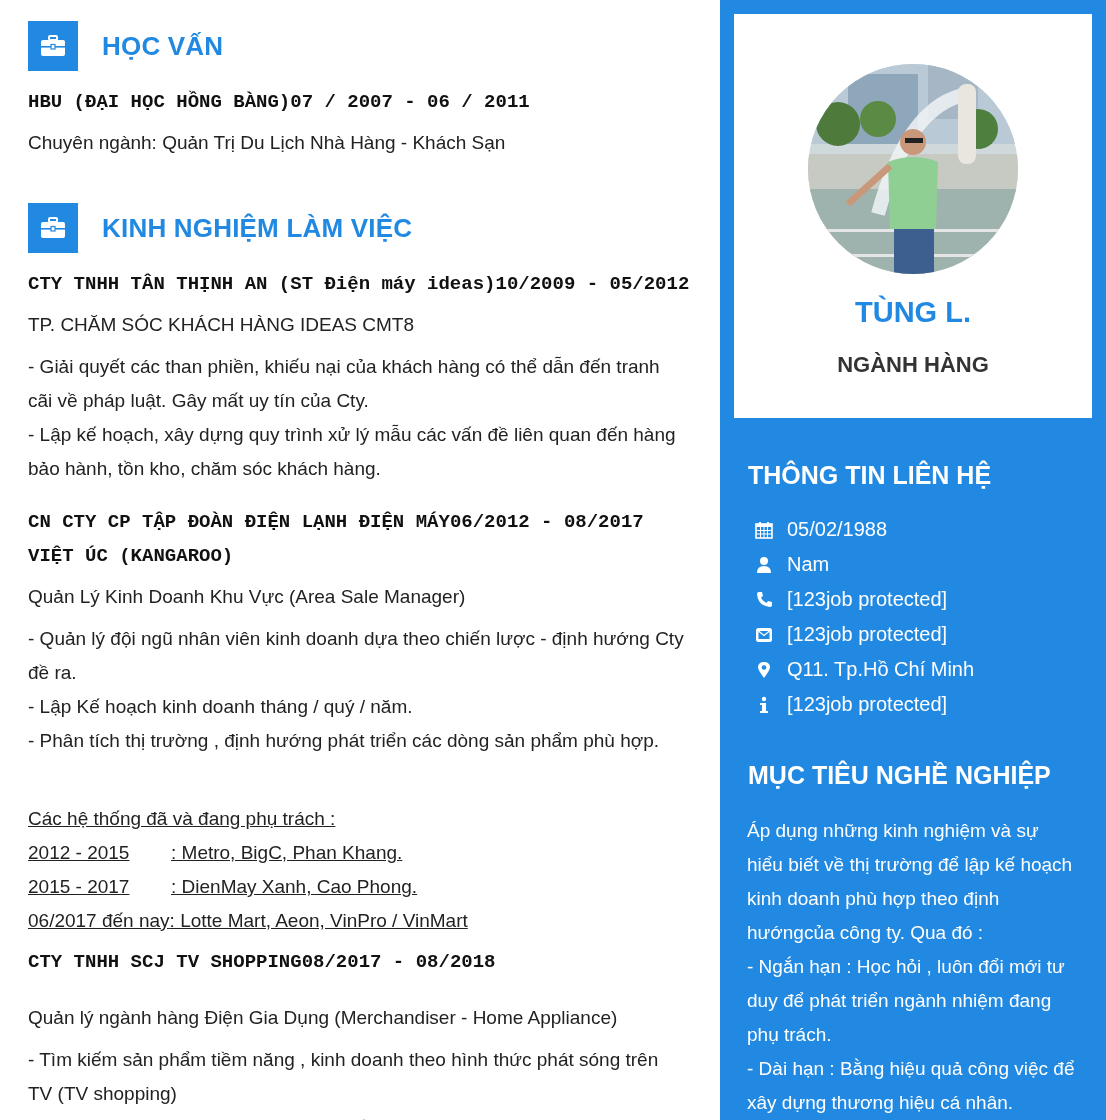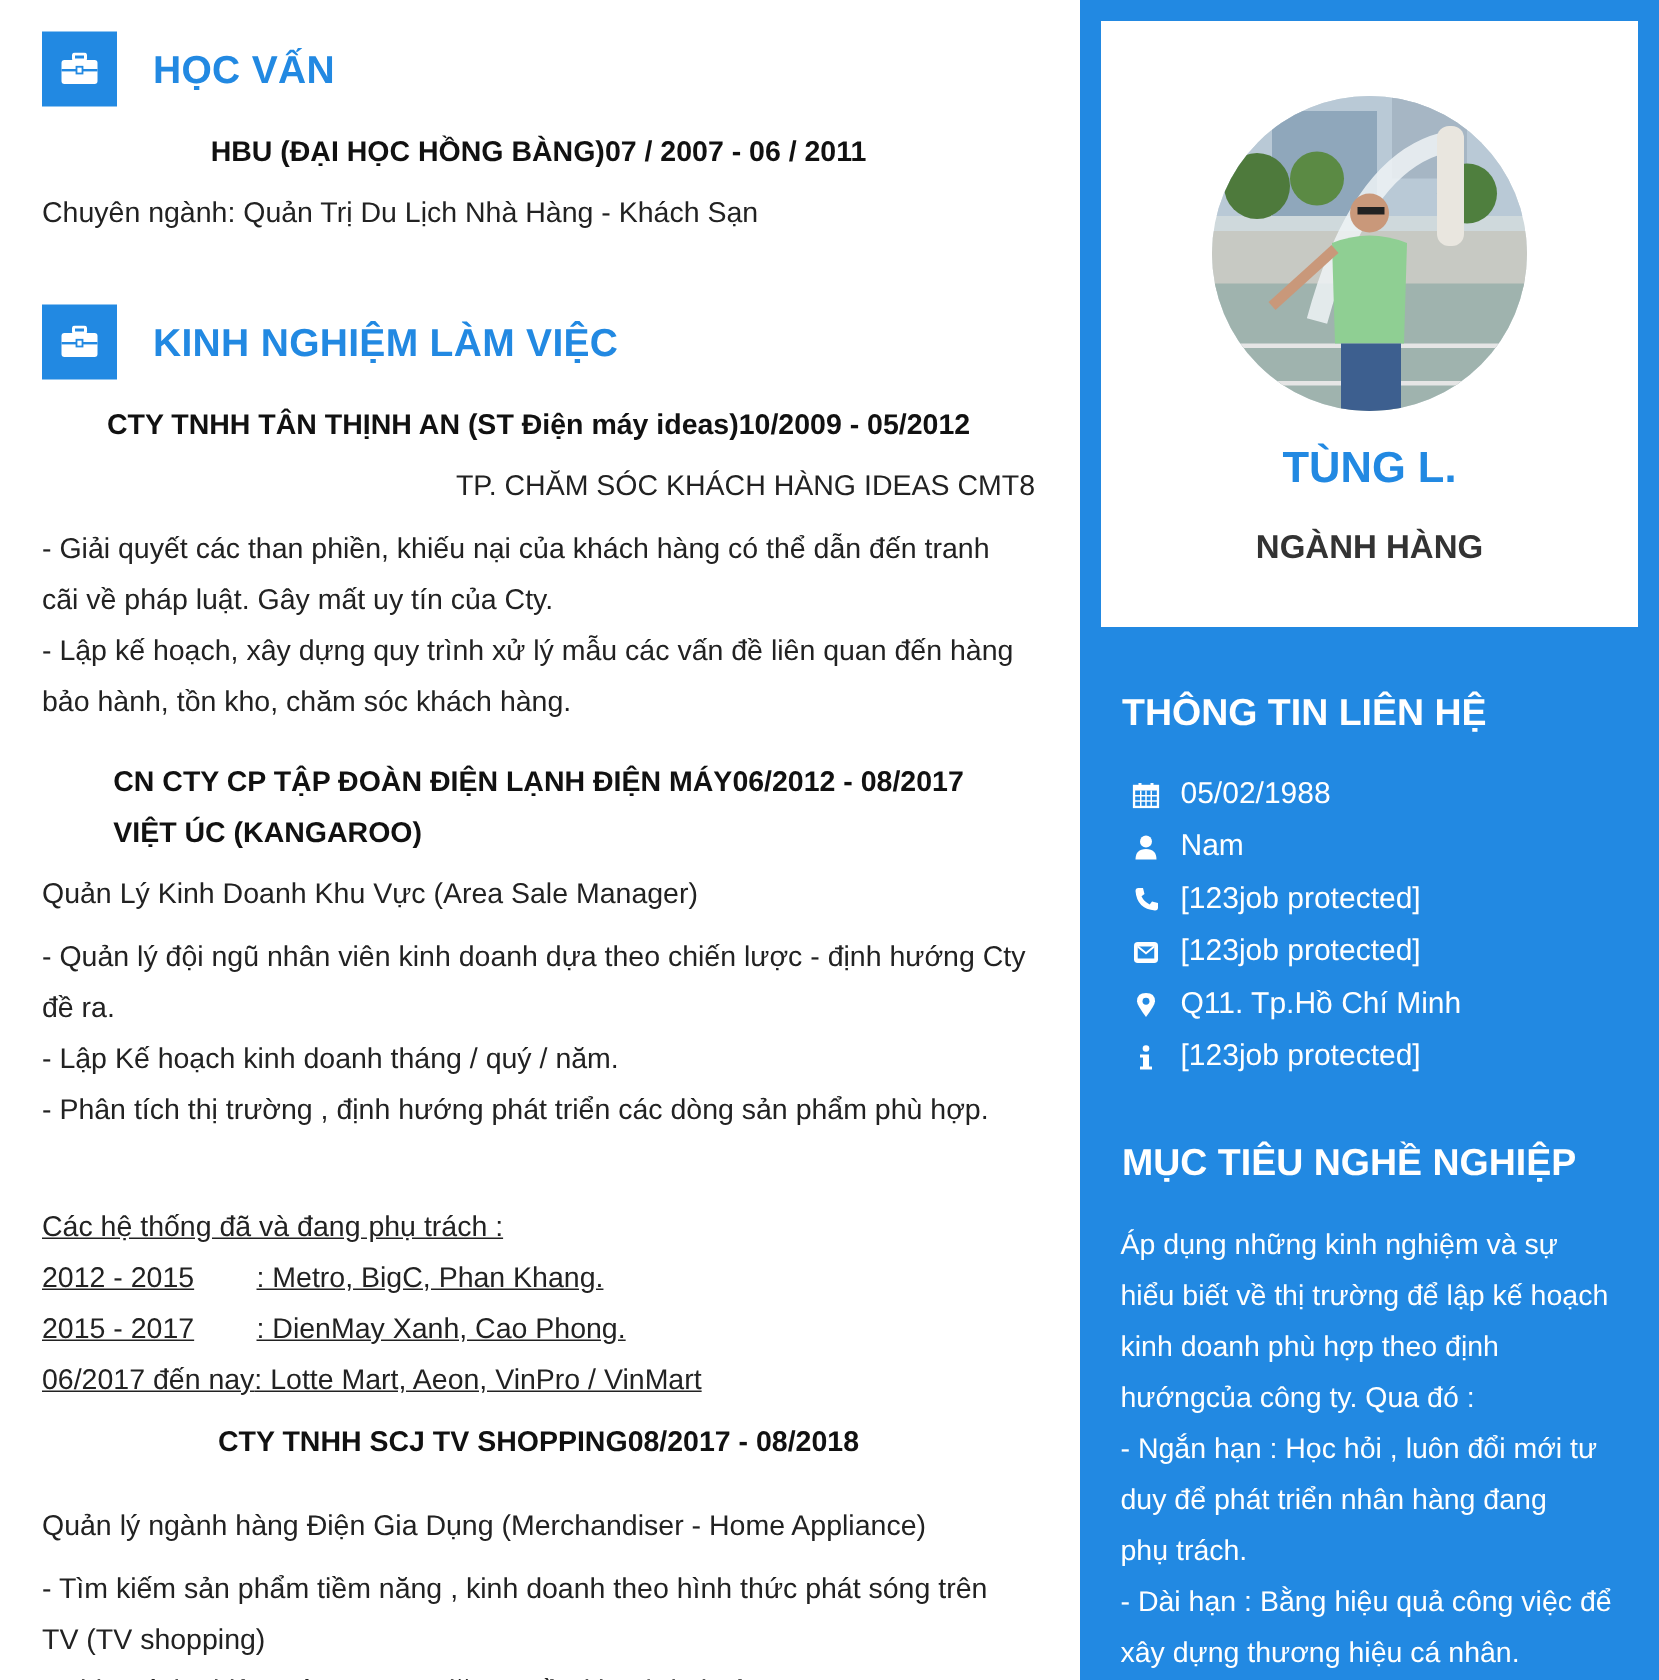--- a/index.html
+++ b/index.html
@@ -7,21 +7,21 @@
   body { font-family: "Liberation Sans", "DejaVu Sans", sans-serif; color: #222; position: relative; }
 
   .main { position: absolute; left: 0; top: 0; width: 720px; height: 921px; padding: 0 30px 0 28px; }
   .sidebar { position: absolute; left: 720px; top: 0; width: 386px; height: 1120px; background: #2289e2; }
 
   
   .sec-head { display: flex; align-items: center; height: 50px; }
   .sec-icon { width: 50px; height: 50px; background: #2289e2; display: flex; align-items: center; justify-content: center; flex: 0 0 50px; }
   .sec-title { margin-left: 24px; font-size: 26px; font-weight: bold; color: #2289e2; letter-spacing: 0.2px; }
 
-  .row { display: flex; justify-content: center; align-items: flex-start; }
+  .row { display: flex; justify-content: flex-start; align-items: flex-start; font-family: Liberation Mono, monospace; }
   .org { font-size: 19px; font-weight: bold; color: #111; line-height: 34px; }
   .dates { font-size: 19px; font-weight: bold; color: #111; line-height: 34px; white-space: nowrap; }
   .line { font-size: 19px; color: #222; line-height: 34px; }
   .sys-row { display: flex; font-size: 19px; line-height: 34px; color: #222; }
   .sys-period { width: 143px; flex: 0 0 auto; }
 
   
   .card { position: absolute; left: 14px; top: 14px; width: 358px; height: 404px; background: #ffffff; }
   .avatar { position: absolute; left: 74px; top: 50px; width: 210px; height: 210px; border-radius: 50%; overflow: hidden; }
   .card-name { position: absolute; left: 0; top: 282px; width: 100%; text-align: center; font-size: 29px; font-weight: bold; color: #2289e2; }
@@ -68,21 +68,21 @@
         </svg>
     </div>
     <div class="sec-title">KINH NGHIỆM LÀM VIỆC</div>
   </div>
 
   <div style="position:absolute;left:28px;top:267px;width:662px;">
     <div class="row">
       <div class="org">CTY TNHH TÂN THỊNH AN (ST Điện máy ideas)</div>
       <div class="dates">10/2009 - 05/2012</div>
     </div>
-    <div class="line" style="margin-top:7px;text-align:right;">TP. CHĂM SÓC KHÁCH HÀNG IDEAS CMT8</div>
+    <div class="line" style="margin-top:7px;">TP. CHĂM SÓC KHÁCH HÀNG IDEAS CMT8</div>
     <div style="margin-top:8px;">
       <div class="line">- Giải quyết các than phiền, khiếu nại của khách hàng có thể dẫn đến tranh</div>
       <div class="line">cãi về pháp luật. Gây mất uy tín của Cty.</div>
       <div class="line">- Lập kế hoạch, xây dựng quy trình xử lý mẫu các vấn đề liên quan đến hàng</div>
       <div class="line">bảo hành, tồn kho, chăm sóc khách hàng.</div>
     </div>
   </div>
 
   <div style="position:absolute;left:28px;top:505px;width:662px;">
     <div class="row">
@@ -227,18 +227,18 @@
   </div>
 
   <div class="side-title" style="top:761px;">MỤC TIÊU NGHỀ NGHIỆP</div>
 
   <div class="objective">
     <div>Áp dụng những kinh nghiệm và sự</div>
     <div>hiểu biết về thị trường để lập kế hoạch</div>
     <div>kinh doanh phù hợp theo định</div>
     <div>hướngcủa công ty. Qua đó :</div>
     <div>- Ngắn hạn : Học hỏi , luôn đổi mới tư</div>
-    <div>duy để phát triển nhân hàng đang</div>
+    <div>duy để phát triển ngành nhiệm đang</div>
     <div>phụ trách.</div>
     <div>- Dài hạn : Bằng hiệu quả công việc để</div>
     <div>xây dựng thương hiệu cá nhân.</div>
   </div>
 </div>
 
 </body></html>

